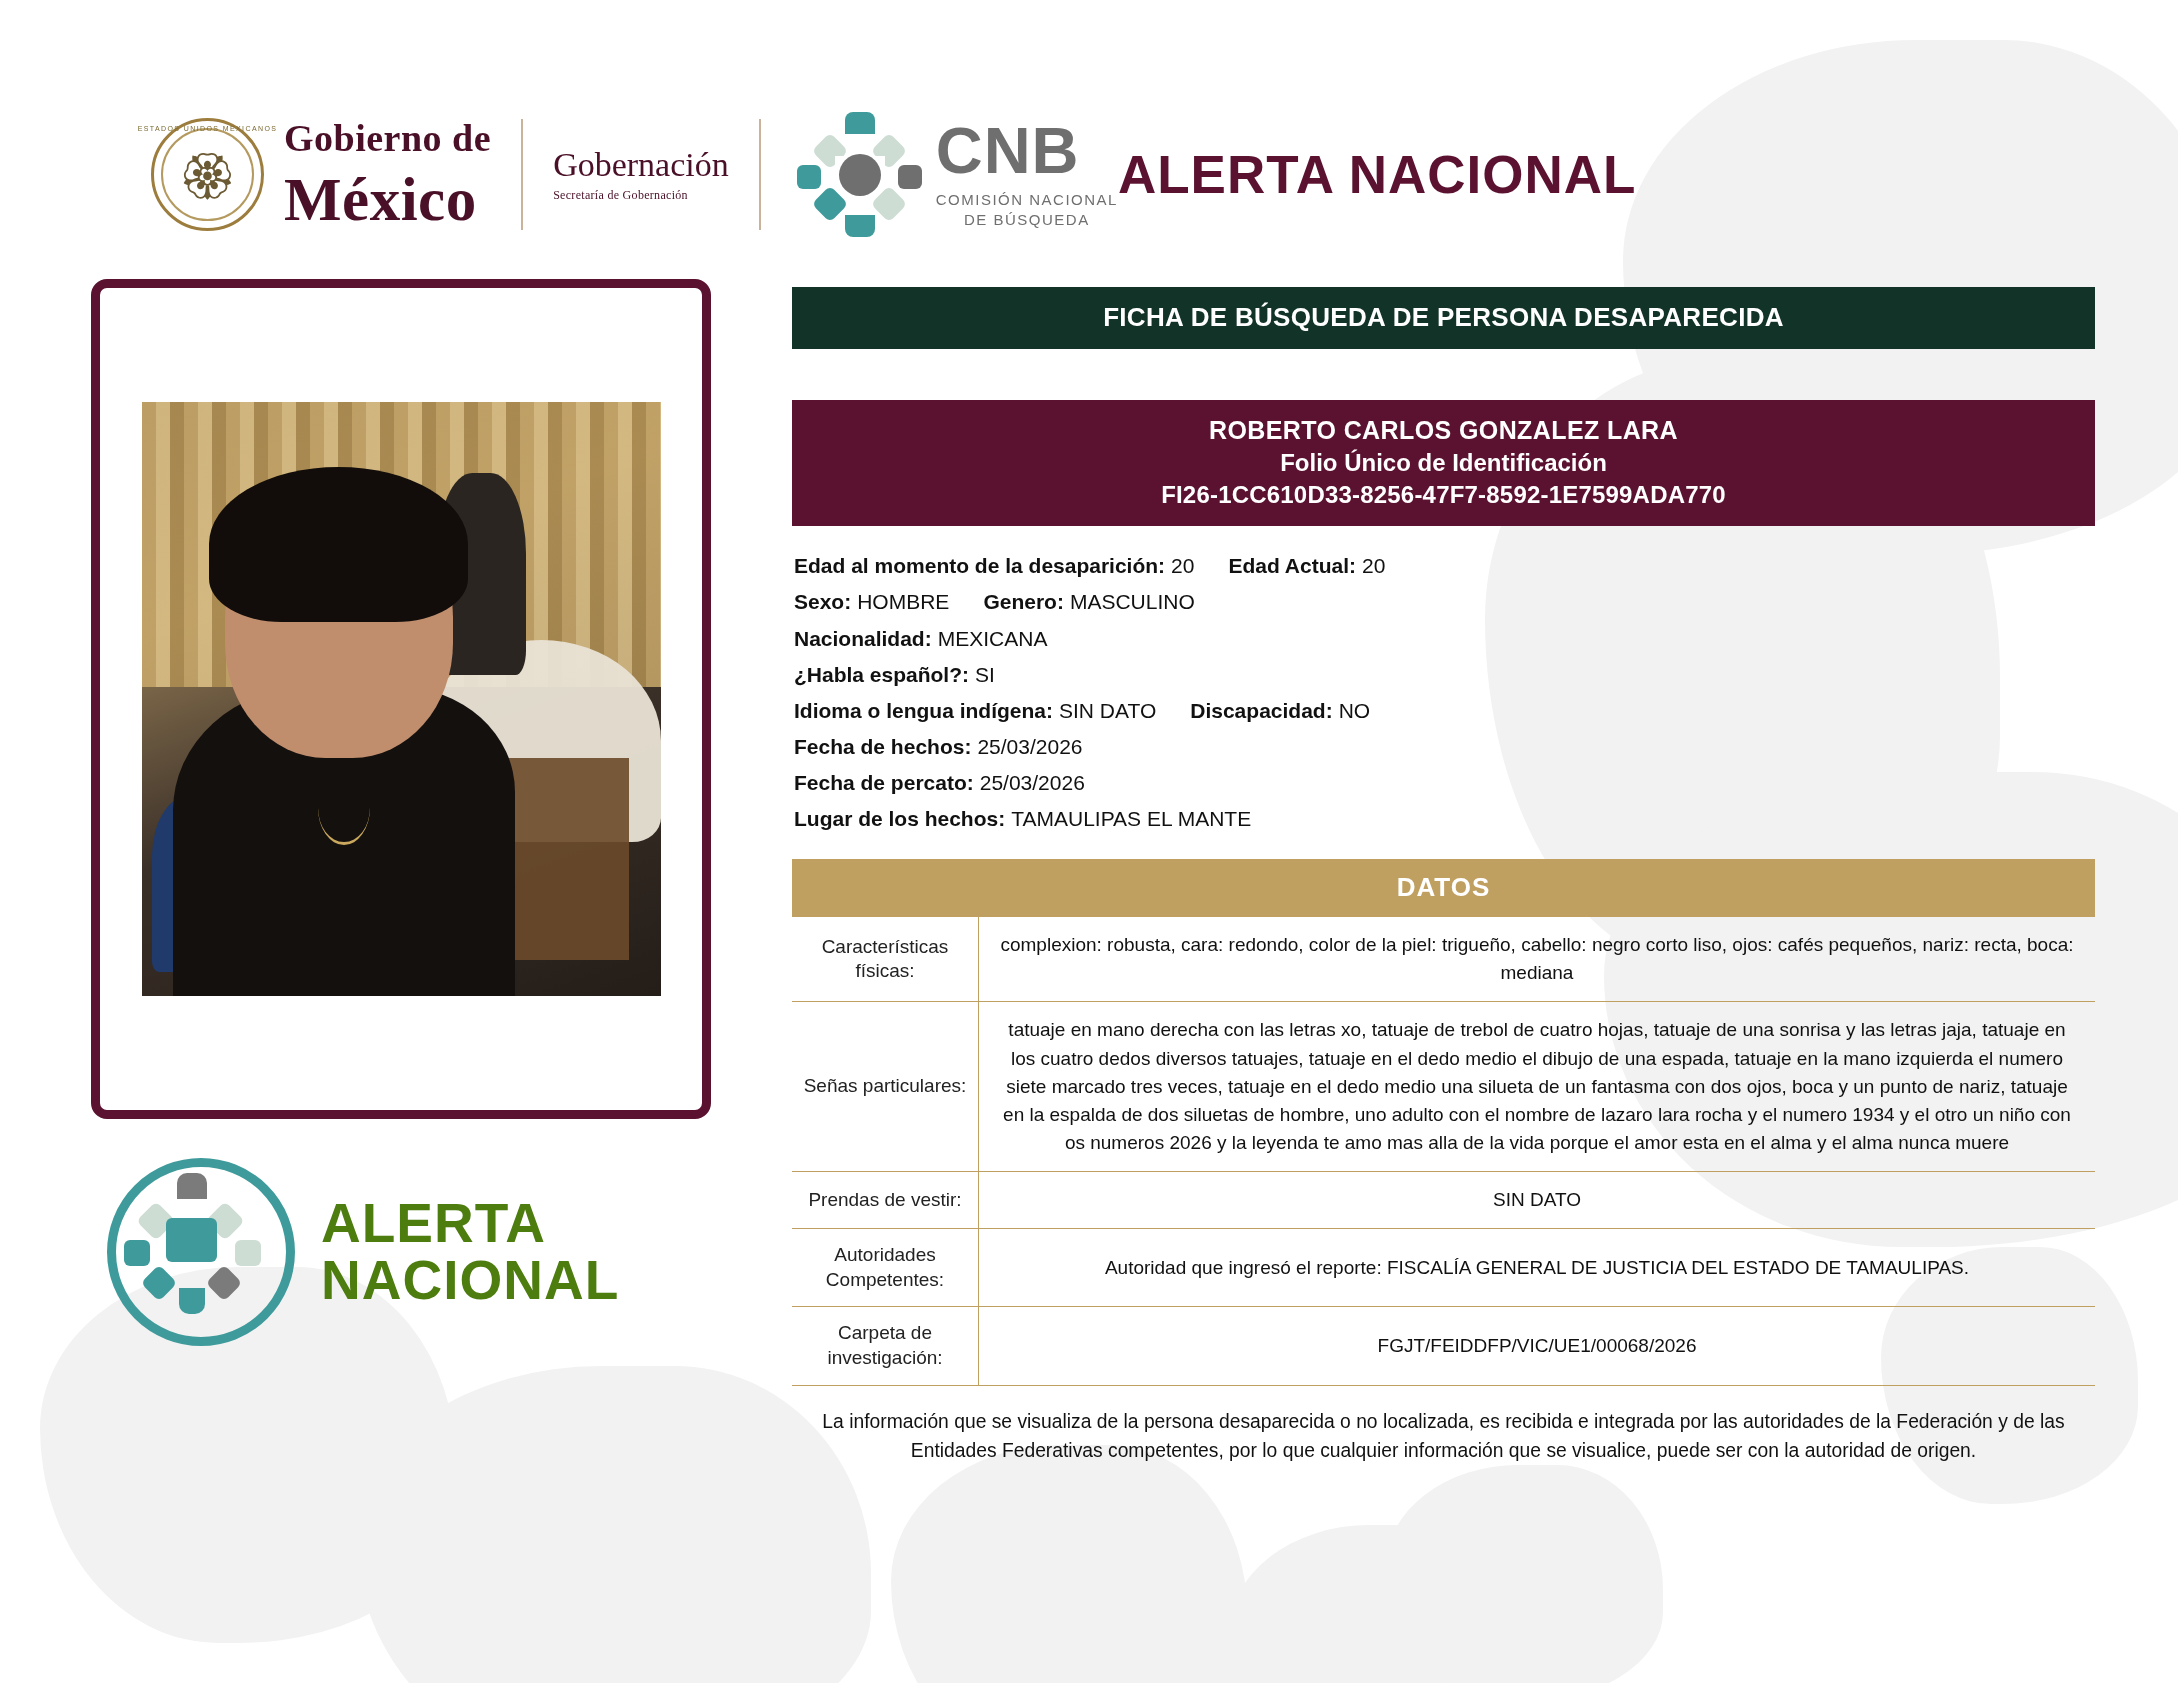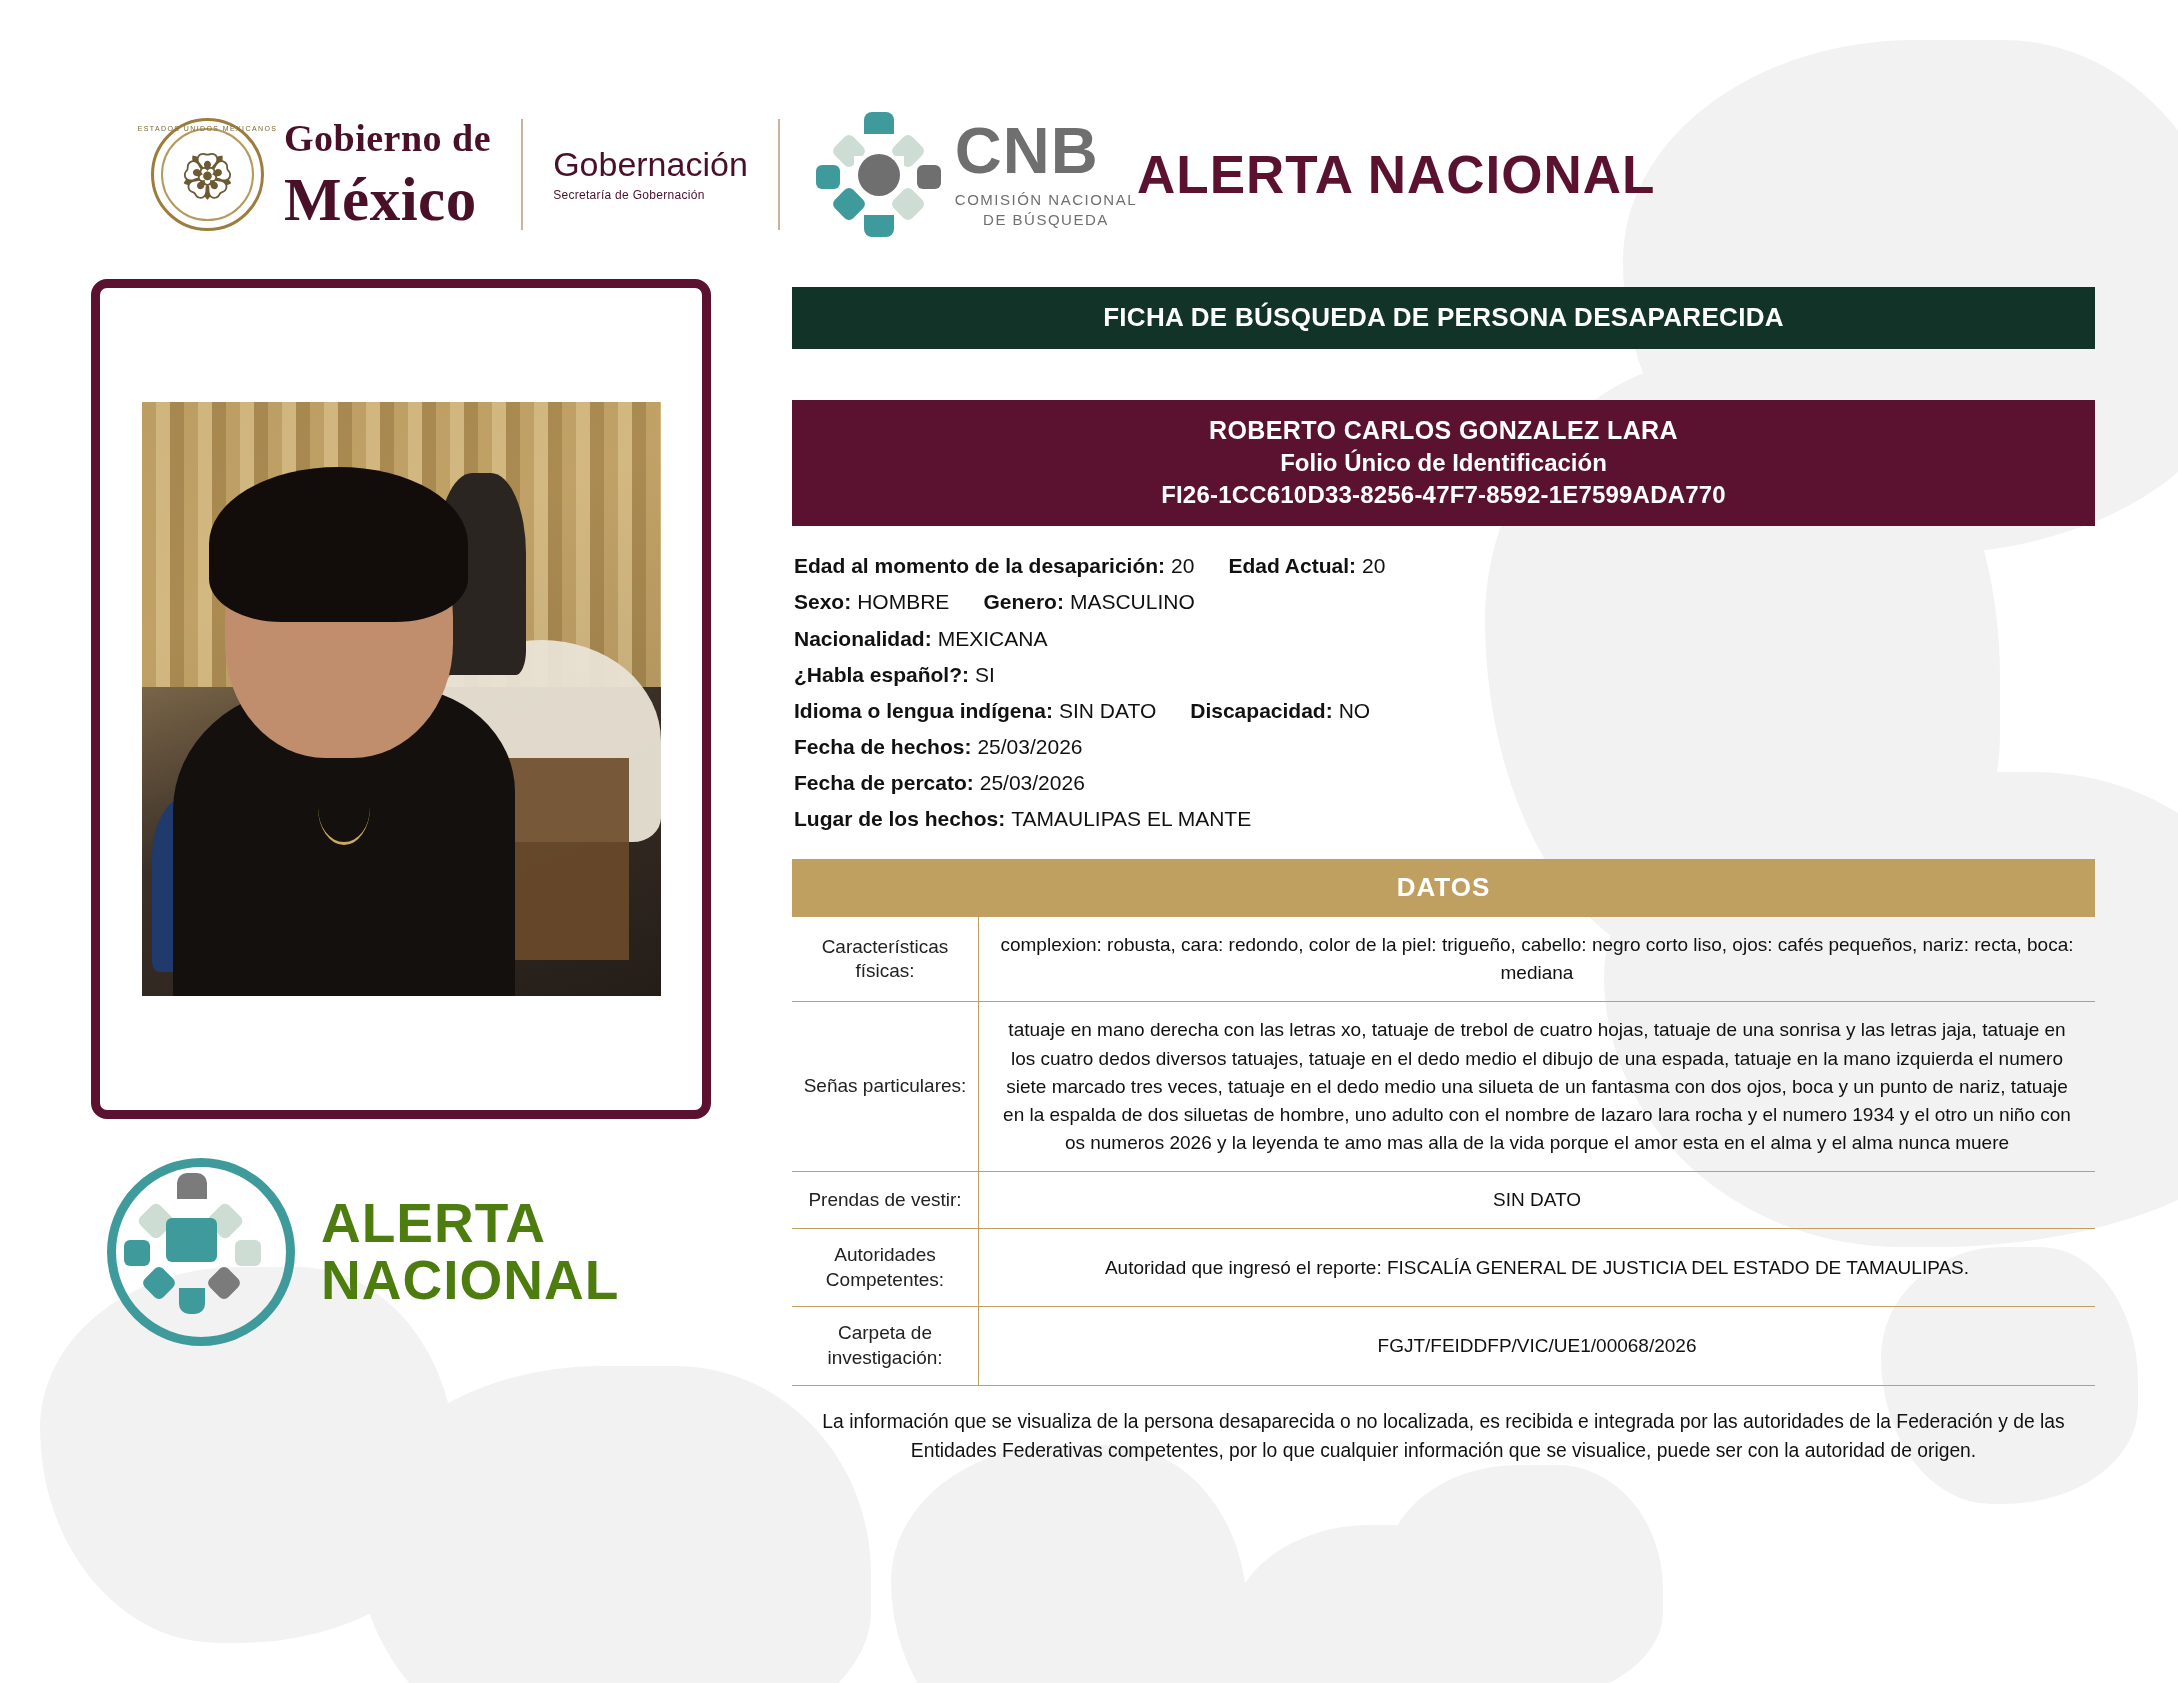--- a/index.html
+++ b/index.html
@@ -117,21 +117,21 @@
     margin-top: 12px;
   }
   .vdiv {
     width: 2px;
     height: 111px;
     background: #c9b49b;
     margin: 0 30px;
   }
   .gobernacion {
     line-height: 1.1;
-    font-family: Liberation Sans, sans-serif;
+    font-family: Liberation Serif, serif;
   }
   .gobernacion .g1 {
     font-size: 34px;
     color: #4a1028;
   }
   .gobernacion .g2 {
     font-size: 12px;
     color: #4a1028;
     margin-top: 5px;
     letter-spacing: 0.3px;

